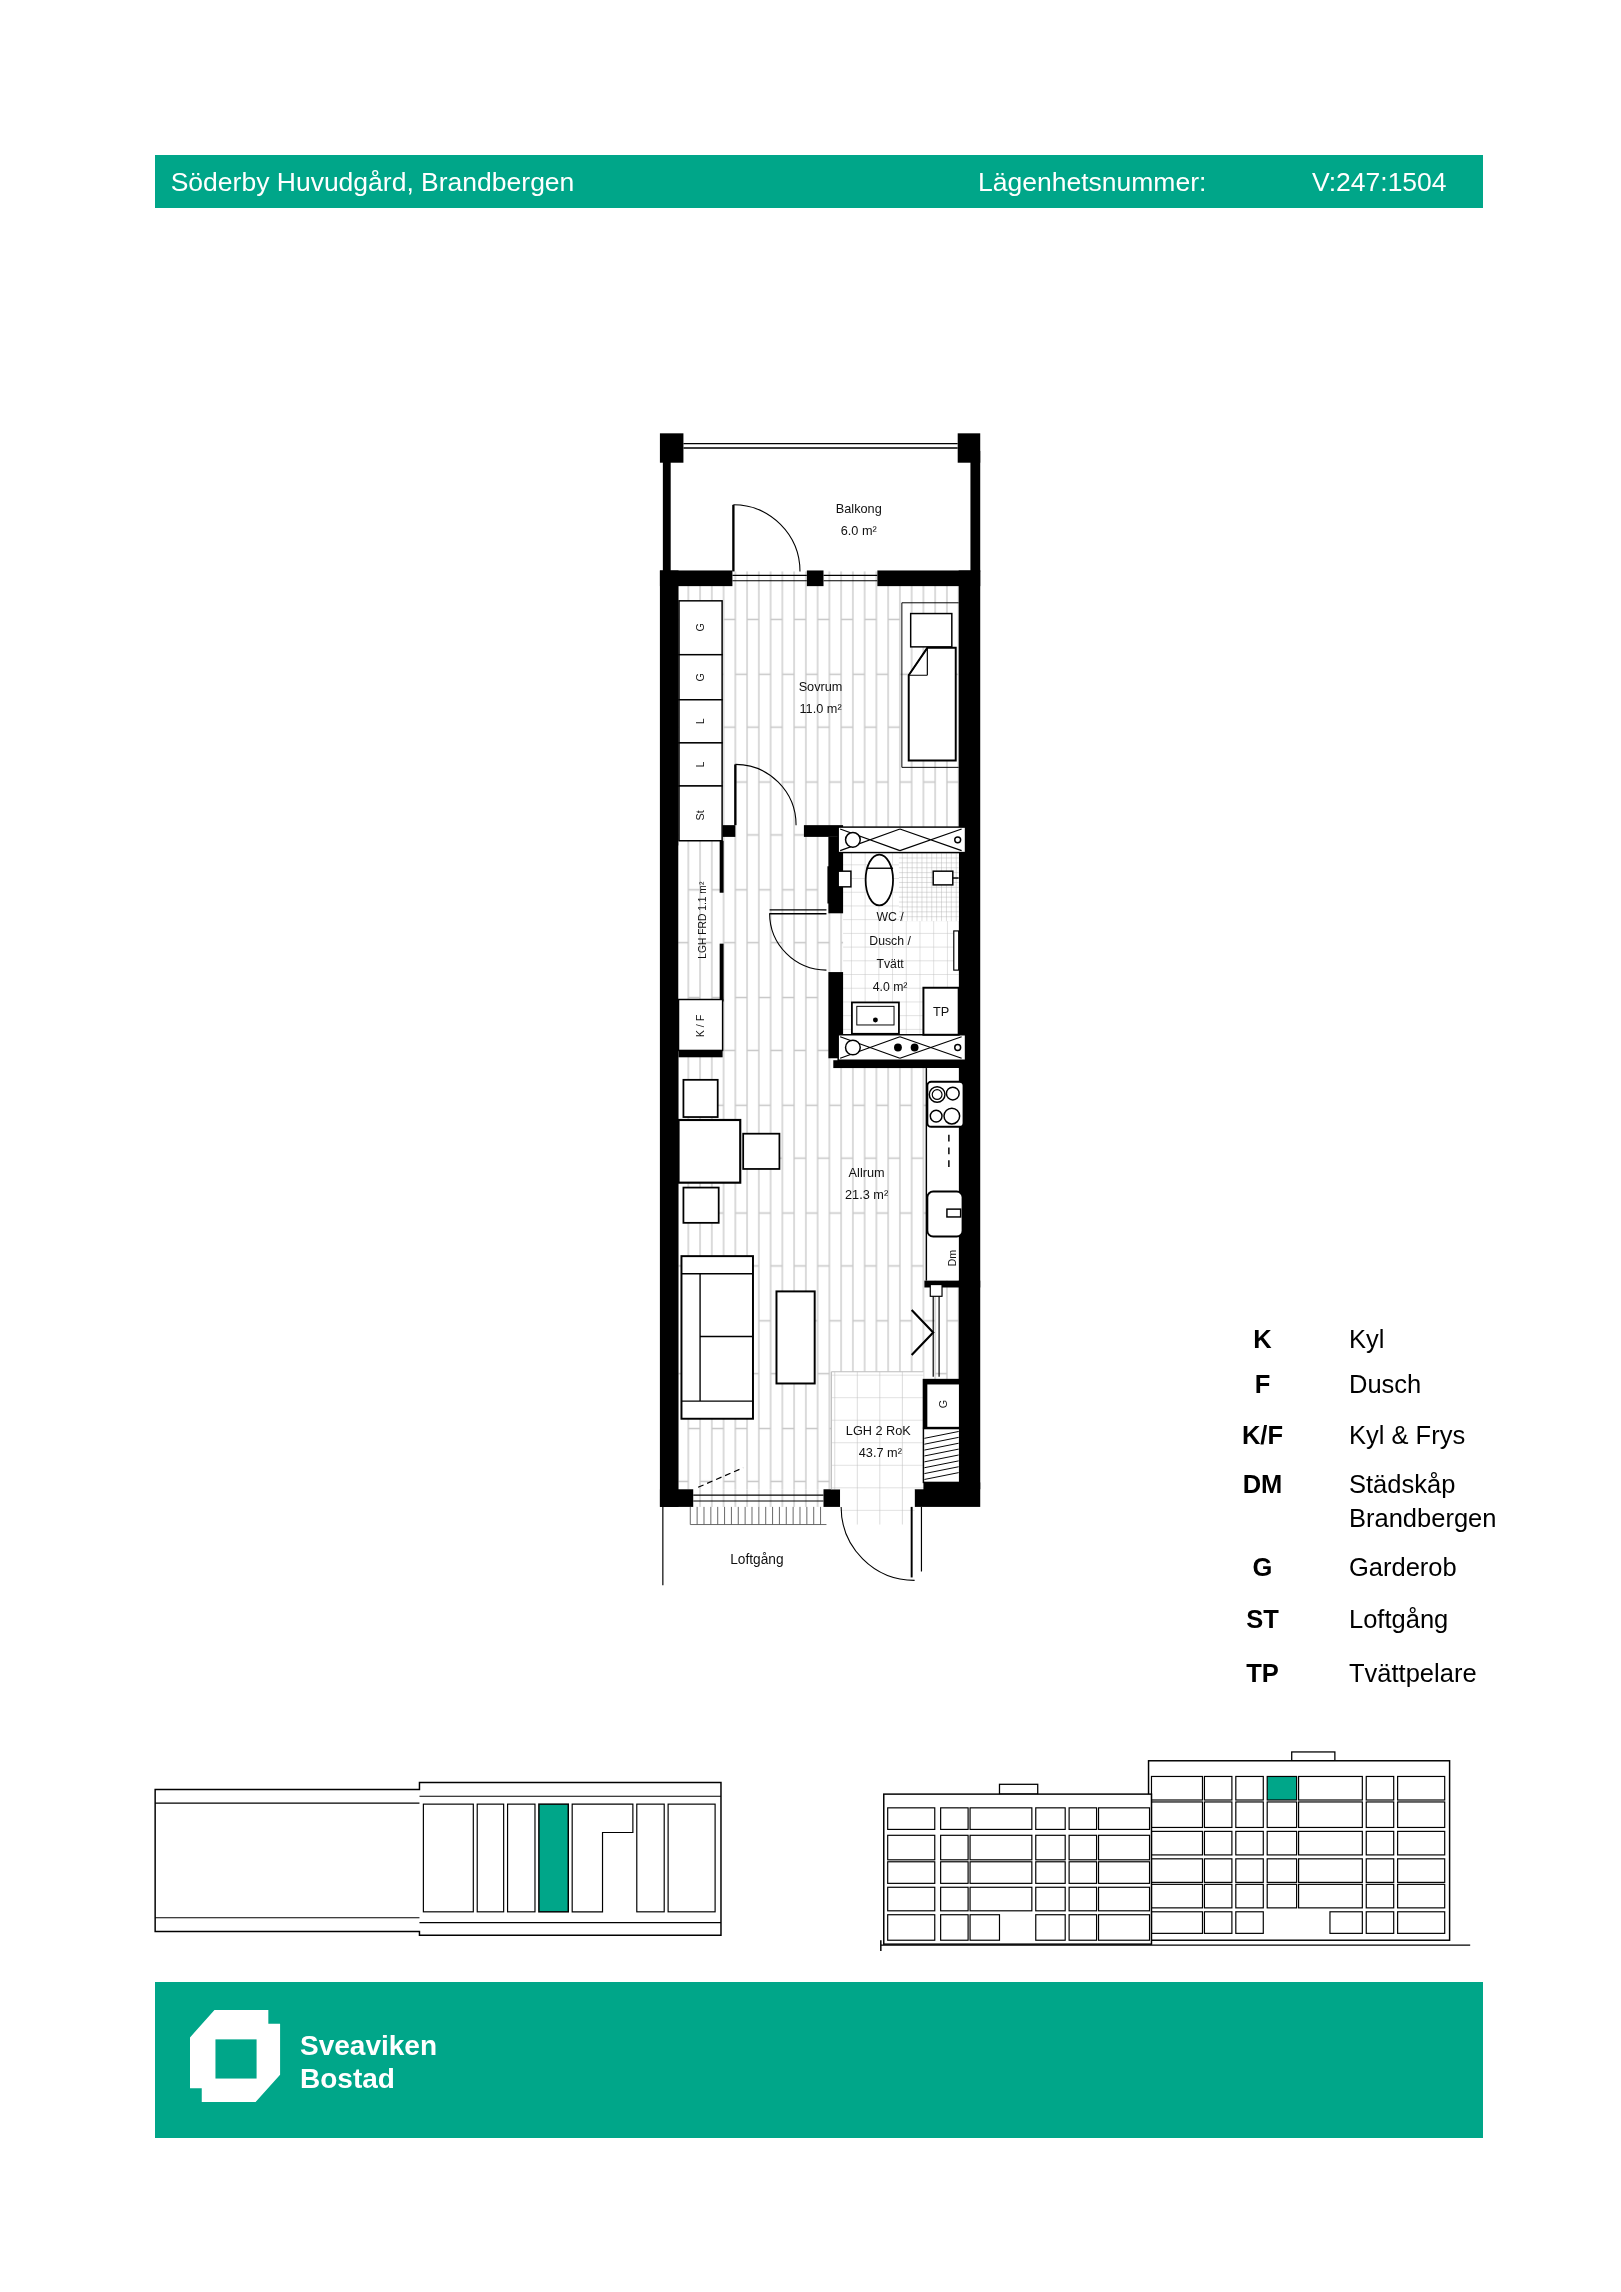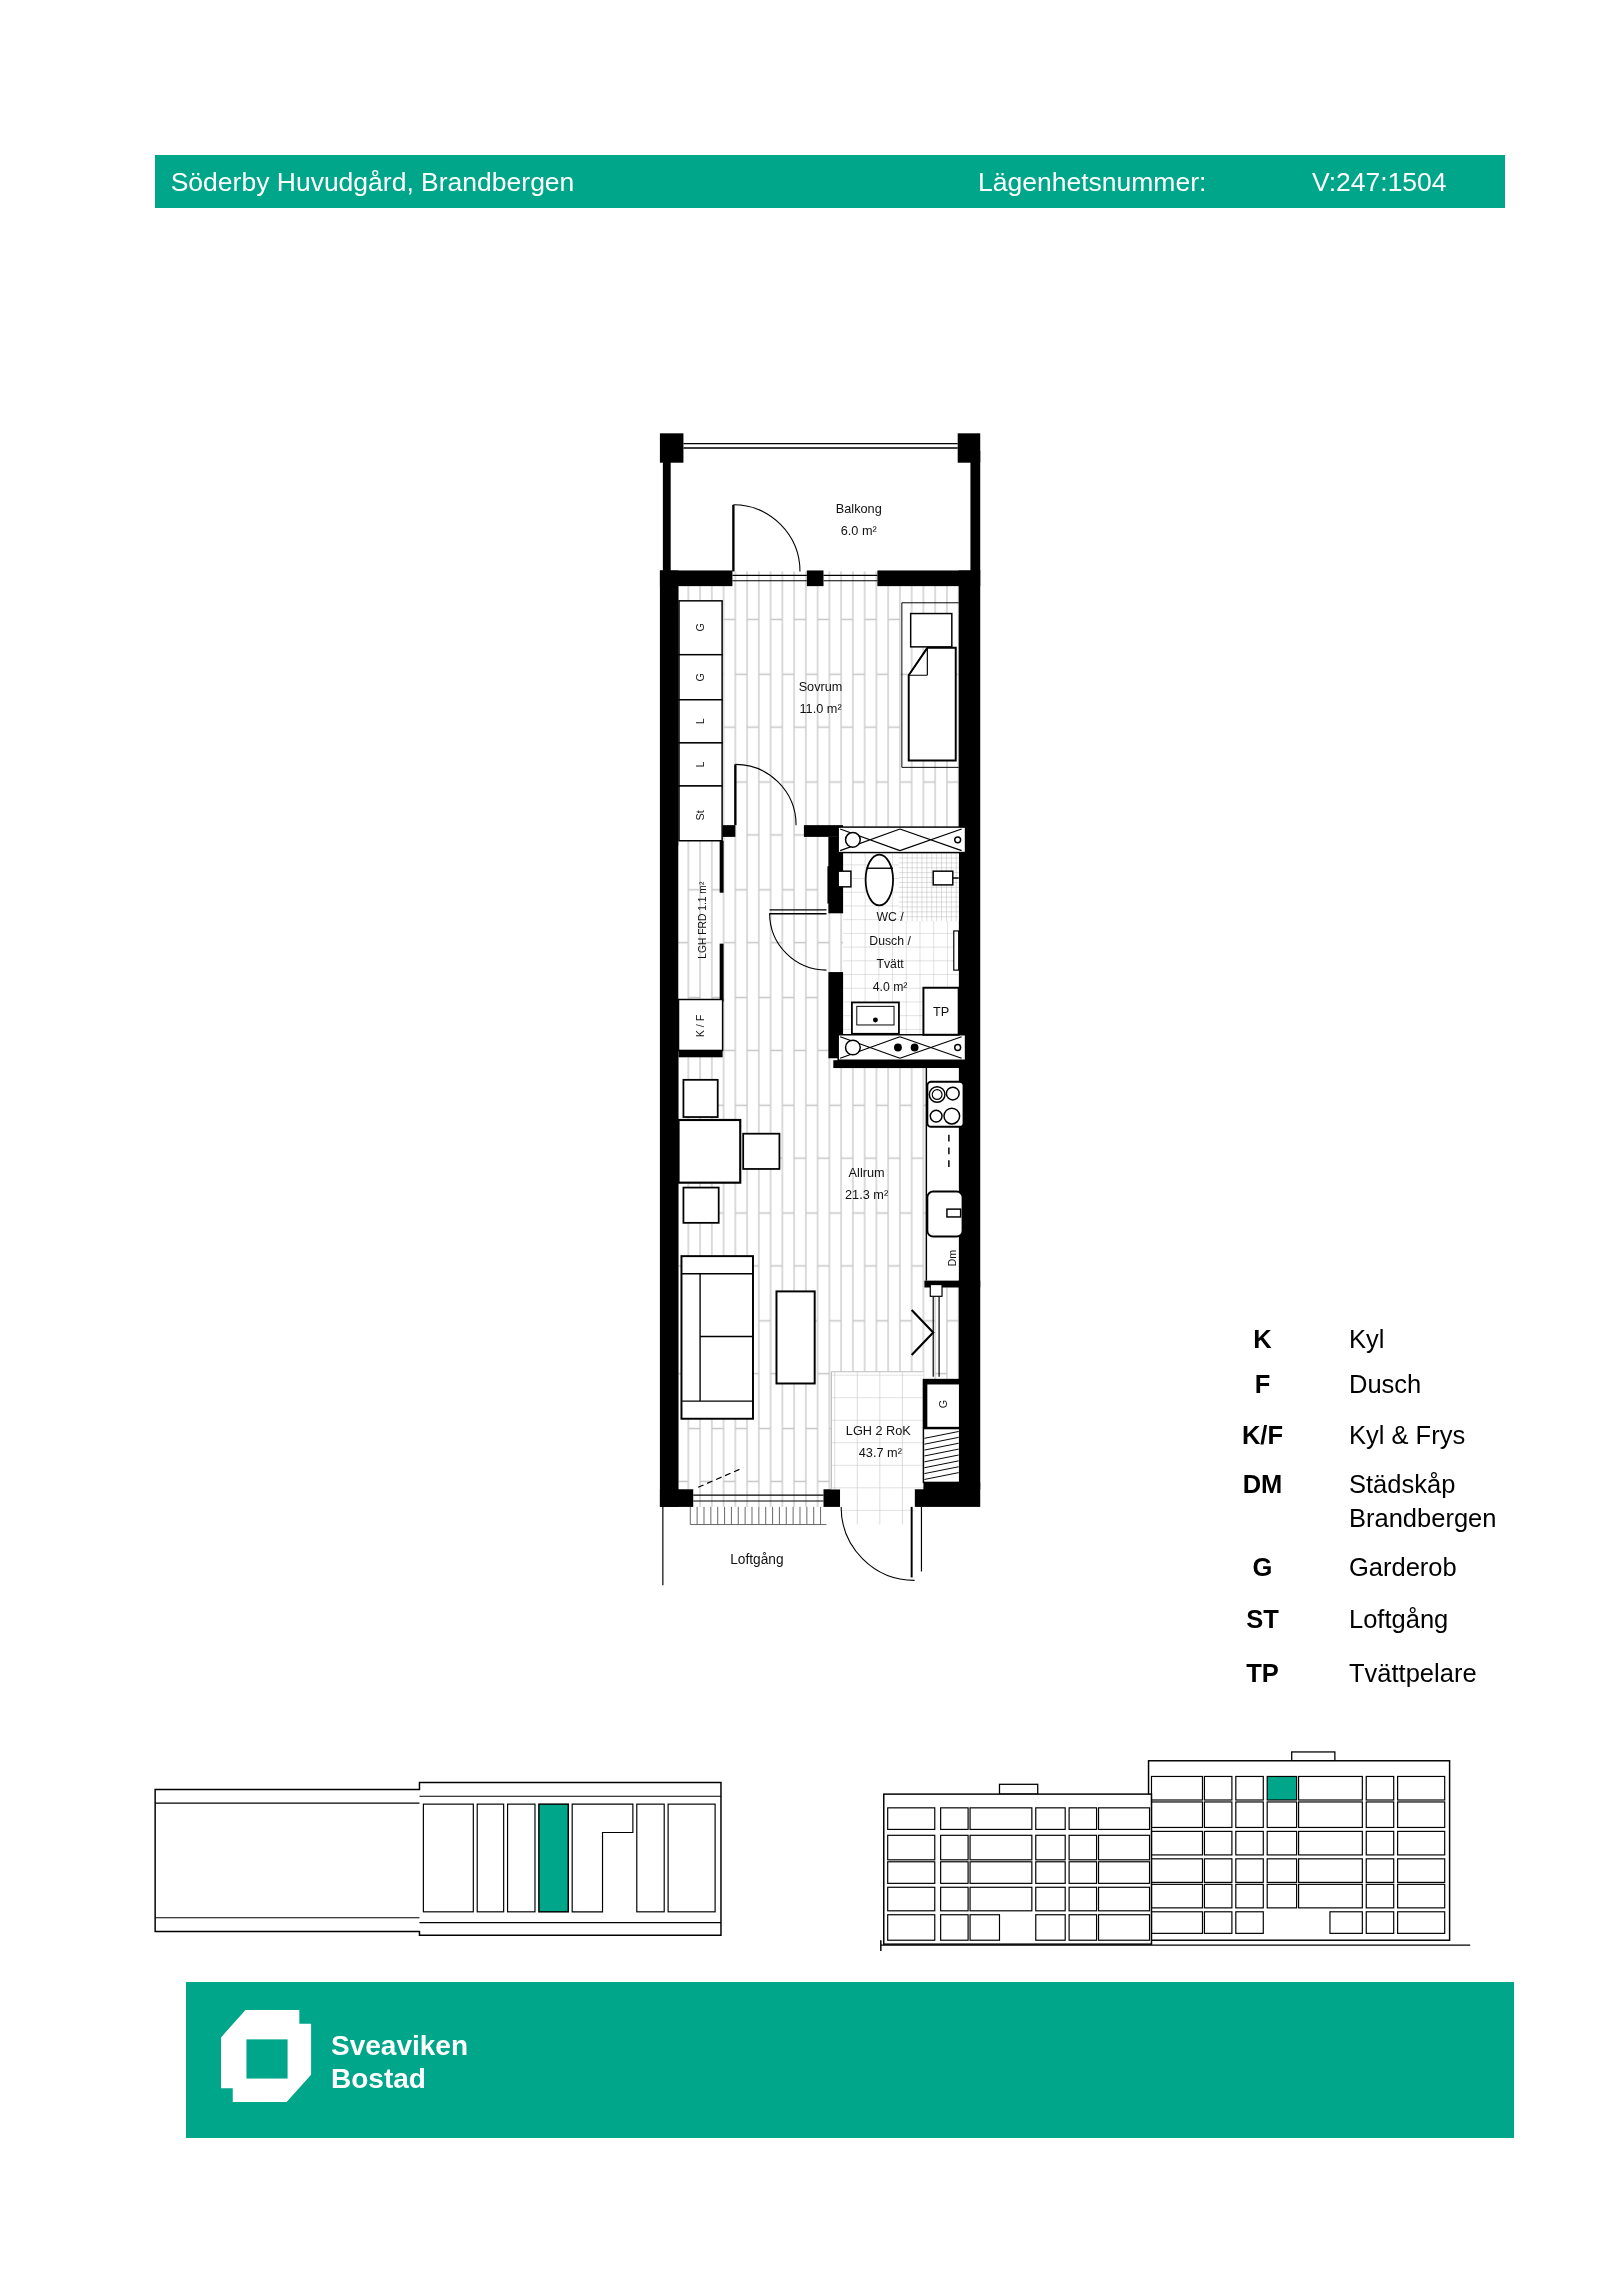--- a/index.html
+++ b/index.html
@@ -16,21 +16,21 @@
   .leg-desc{position:absolute;left:116px;white-space:nowrap;}
   .legend{left:1233px;top:1325px;width:294px;height:412px;}
   
   .footbar{left:155px;top:1982px;width:1328px;height:156px;}
   .brand{position:absolute;left:145px;top:47px;color:#fff;font-weight:bold;font-size:28px;line-height:33px;}
   svg text{font-family:"Liberation Sans",sans-serif;fill:#111;}
 </style>
 </head>
 <body>
 
-<div class="abs topbar" style="background:#00a689;padding-left:22px;">
+<div class="abs topbar" style="background:#00a689;">
   <span class="proj">Söderby Huvudgård, Brandbergen</span>
   <span class="lbl">Lägenhetsnummer:</span>
   <span class="num">V:247:1504</span>
 </div>
 
 <svg class="abs" style="left:608px;top:392px;" width="431" height="1215" viewBox="620 400 440 1240">
   <defs>
     <pattern id="plank" width="24" height="110" patternUnits="userSpaceOnUse">
       <rect width="24" height="110" fill="#ffffff"></rect>
       <path d="M6,0 V110 M18,0 V110" stroke="#c7c7c7" stroke-width="1.3" fill="none"></path>
@@ -381,21 +381,21 @@
         <rect x="906" y="1953" width="48" height="26" fill="#fff" stroke="#000" stroke-width="1.2"></rect>
         <rect x="960" y="1953" width="28" height="26" fill="#fff" stroke="#000" stroke-width="1.2"></rect>
         <rect x="990" y="1953" width="30" height="26" fill="#fff" stroke="#000" stroke-width="1.2"></rect>
         <rect x="1057" y="1953" width="30" height="26" fill="#fff" stroke="#000" stroke-width="1.2"></rect>
         <rect x="1091" y="1953" width="28" height="26" fill="#fff" stroke="#000" stroke-width="1.2"></rect>
         <rect x="1121" y="1953" width="52" height="26" fill="#fff" stroke="#000" stroke-width="1.2"></rect>
       </g>
   </g>
 </svg>
 
-<div class="abs footbar" style="background:#00a689;margin-left:31px;">
+<div class="abs footbar" style="background:#00a689;">
   <svg class="abs" style="left:35px;top:25.5px;" width="94" height="98" viewBox="0 0 96 100">
     <path d="M0,30 L25,2 H80 V16 H92 V68 L67,96 H12 V82 H0 Z" fill="#ffffff"></path>
     <rect x="26" y="32" width="42" height="40" fill="#00a689"></rect>
   </svg>
   <div class="brand">
     <div>Sveaviken</div>
     <div>Bostad</div>
   </div>
 </div>
 

